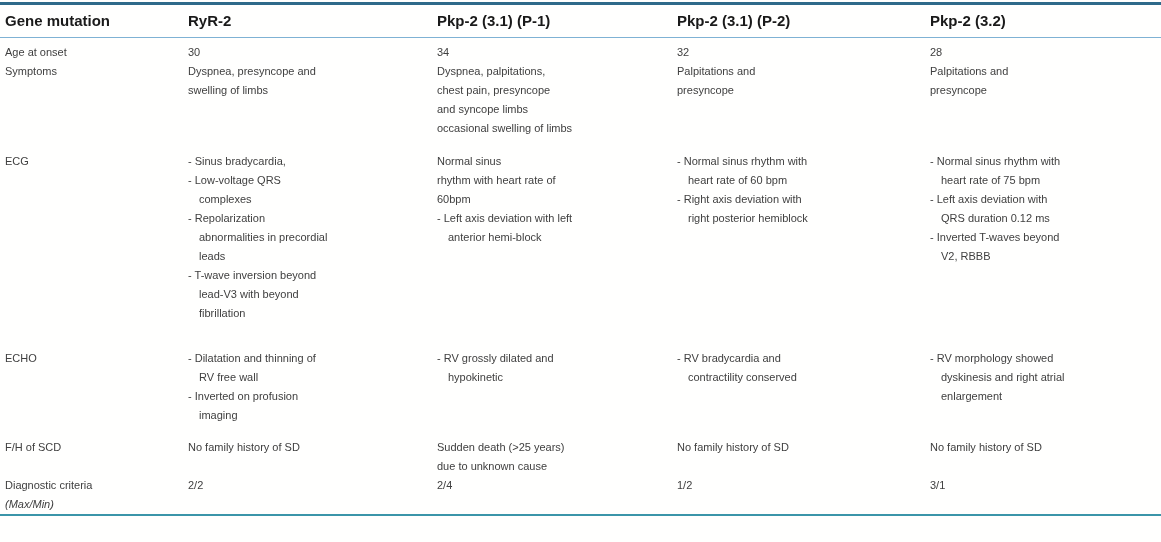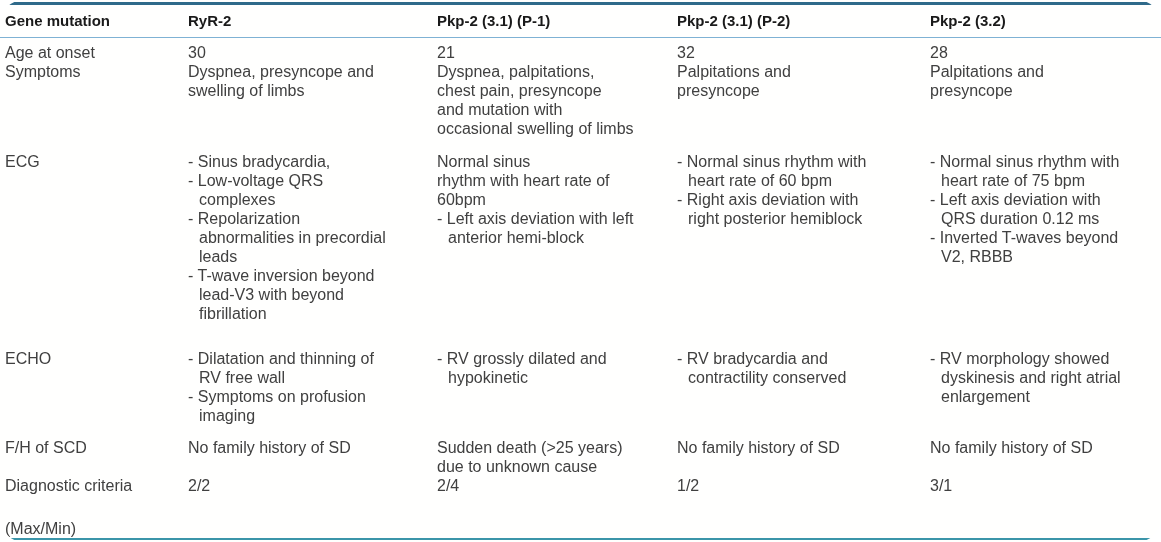--- a/index.html
+++ b/index.html
@@ -6,46 +6,46 @@
     --top-rule:#2f6a8a;
     --header-rule:#7fb2d4;
     --bottom-rule:#3b95a9;
     --header-text:#1a1a1a;
     --body-text:#404040;
   }
   html,body{margin:0;padding:0;background:#ffffff;}
   .page{
     width:1161px;height:542px;background:#fffffe;
     font-family:"Liberation Sans",sans-serif;
-    box-sizing:border-box;padding-top:2px;overflow:hidden;border-radius:24px;
+    box-sizing:border-box;padding-top:2px;overflow:hidden;
   }
   table.gene-table{
     border-collapse:collapse;table-layout:fixed;width:1161px;
     border-top:3px solid var(--top-rule);
     border-bottom:2px solid var(--bottom-rule);
   }
   col.c1{width:188px;}
   col.c2{width:249px;}
   col.c3{width:240px;}
   col.c4{width:253px;}
   col.c5{width:231px;}
   th{
     font-size:15px;font-weight:700;color:var(--header-text);
     text-align:left;padding:6px 0 7px 0;line-height:19px;
     border-bottom:1px solid var(--header-rule);
     white-space:nowrap;overflow:hidden;
   }
   td{
-    vertical-align:top;font-size:16px;line-height:19px;
+    vertical-align:top;font-size:11px;line-height:19px;
     color:var(--body-text);padding:0;overflow:hidden;
   }
   th:first-child, td:first-child{padding-left:5px;}
   .cell-line{white-space:nowrap;}
   .indent{padding-left:11px;}
-  .gap{margin-top:24px;}
+  .gap{margin-top:0;font-style:italic;}
   tr.row-age td{padding-top:5px;}
   tr.row-symptoms td{padding-bottom:14px;}
   tr.row-ecg td{padding-bottom:26px;}
   tr.row-echo td{padding-bottom:13px;margin-top:14px;}
 </style>
 </head>
 <body>
 
 <div class="page">
   <table class="gene-table">
@@ -67,41 +67,41 @@
     </thead>
     <tbody>
         <tr class="row-age">
           <td>
             <div class="cell-line">Age at onset</div>
           </td>
           <td>
             <div class="cell-line">30</div>
           </td>
           <td>
-            <div class="cell-line">21</div>
+            <div class="cell-line">34</div>
           </td>
           <td>
             <div class="cell-line">32</div>
           </td>
           <td>
             <div class="cell-line">28</div>
           </td>
         </tr>
         <tr class="row-symptoms">
           <td>
             <div class="cell-line">Symptoms</div>
           </td>
           <td>
             <div class="cell-line">Dyspnea, presyncope and</div>
             <div class="cell-line">swelling of limbs</div>
           </td>
           <td>
             <div class="cell-line">Dyspnea, palpitations,</div>
             <div class="cell-line">chest pain, presyncope</div>
-            <div class="cell-line">and mutation with</div>
+            <div class="cell-line">and syncope limbs</div>
             <div class="cell-line">occasional swelling of limbs</div>
           </td>
           <td>
             <div class="cell-line">Palpitations and</div>
             <div class="cell-line">presyncope</div>
           </td>
           <td>
             <div class="cell-line">Palpitations and</div>
             <div class="cell-line">presyncope</div>
           </td>
@@ -143,21 +143,21 @@
             <div class="cell-line indent">V2, RBBB</div>
           </td>
         </tr>
         <tr class="row-echo">
           <td>
             <div class="cell-line">ECHO</div>
           </td>
           <td>
             <div class="cell-line">- Dilatation and thinning of</div>
             <div class="cell-line indent">RV free wall</div>
-            <div class="cell-line">- Symptoms on profusion</div>
+            <div class="cell-line">- Inverted on profusion</div>
             <div class="cell-line indent">imaging</div>
           </td>
           <td>
             <div class="cell-line">- RV grossly dilated and</div>
             <div class="cell-line indent">hypokinetic</div>
           </td>
           <td>
             <div class="cell-line">- RV bradycardia and</div>
             <div class="cell-line indent">contractility conserved</div>
           </td>

